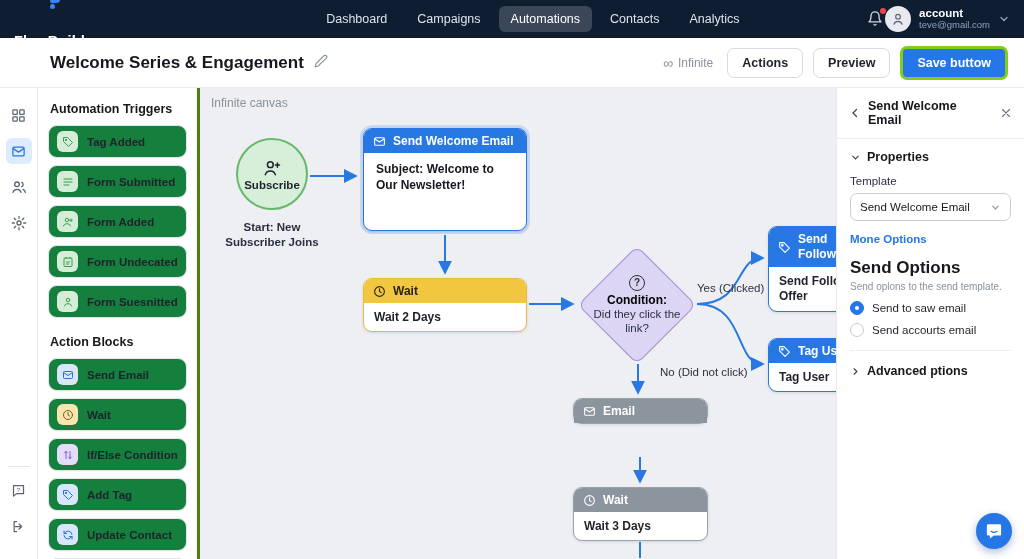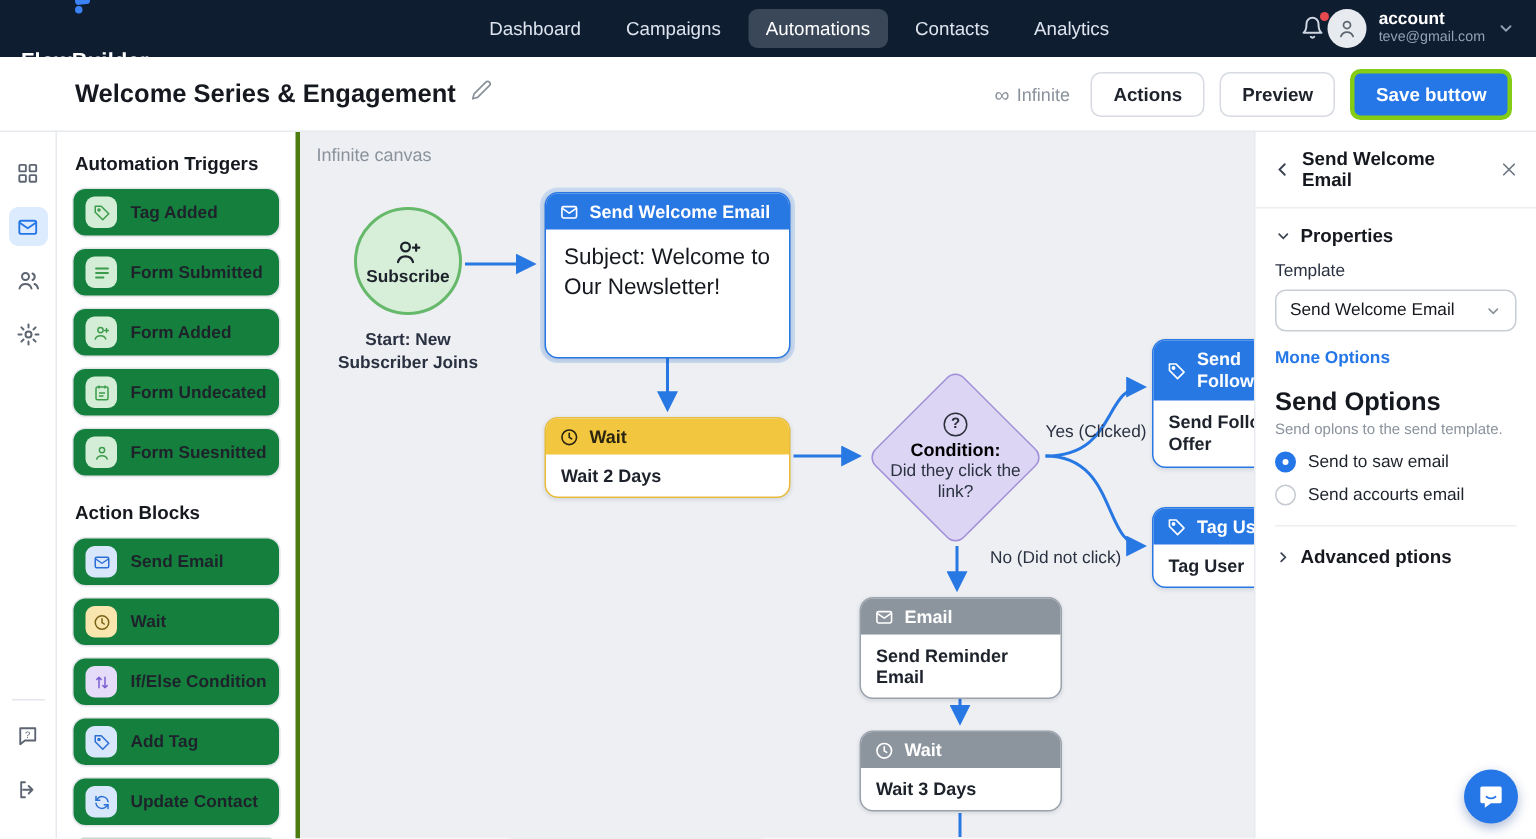--- a/index.html
+++ b/index.html
@@ -73,21 +73,21 @@
   .fnode.blue { border:1.5px solid #2878e4; }
   .fnode.blue .nhead { background:#2878e4; color:#fff; }
   .fnode.yellow { border:1.5px solid #e8bb3a; }
   .fnode.yellow .nhead { background:#f2c73f; color:#2a2410; }
   .fnode.gray { border:1.5px solid #9aa2ac; }
   .fnode.gray .nhead { background:#8c949e; color:#fff; }
   .fnode.selected { box-shadow:0 0 0 3px rgba(40,120,228,.18), 0 1px 3px rgba(20,30,50,.15); }
 
   .welcome-node { left:163px; top:40px; width:164px; }
   .welcome-node .nbody { padding:9px 12px 10px; }
-  .subject { font-size:15px; font-weight:normal; color:#15181e; line-height:1.32; margin-bottom:26px; }
+  .subject { font-size:12px; font-weight:bold; color:#15181e; line-height:1.32; margin-bottom:26px; }
   .edit-btn { width:100%; background:#fff; border:1px solid #c9cdd4; border-radius:6px; padding:5px 0; font-family:inherit; font-size:12px; font-weight:bold; color:#1d222b; cursor:pointer; }
 
   .wait1-node { left:163px; top:190px; width:164px; }
   .reminder-node { left:373px; top:310px; width:135px; }
   .wait2-node { left:373px; top:399px; width:135px; }
   .followup-node { left:568px; top:138px; width:130px; }
   .followup-node .nhead, .followup-node .nbody { line-height:1.25; }
   .taguser-node { left:568px; top:250px; width:130px; }
 
   .diamond-wrap { position:absolute; left:379px; top:159px; width:116px; height:116px; cursor:pointer; }
@@ -437,21 +437,20 @@
     </div>
 
     <div class="fnode gray reminder-node">
       <div class="nhead">
         <svg width="13" height="13" viewBox="0 0 24 24" fill="none" stroke="#fff" stroke-width="2" stroke-linejoin="round">
             <rect x="3" y="5" width="18" height="14" rx="2"></rect>
             <path d="M3 7l9 6 9-6"></path>
           </svg>
         <span>Email</span>
       </div>
-      <div class="nbody">Send Reminder Email</div>
     </div>
 
     <div class="fnode gray wait2-node">
       <div class="nhead">
         <svg width="13" height="13" viewBox="0 0 24 24" fill="none" stroke="#fff" stroke-width="2" stroke-linecap="round">
             <circle cx="12" cy="12" r="9"></circle>
             <path d="M12 7v5l3 2"></path>
           </svg>
         <span>Wait</span>
       </div>

